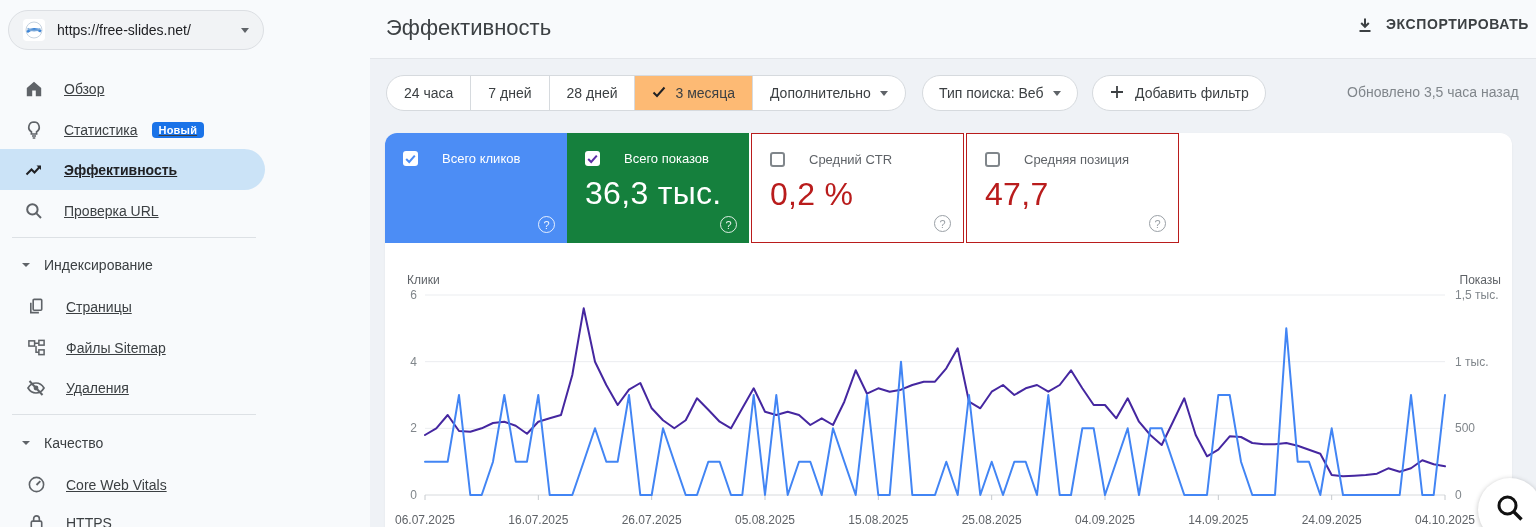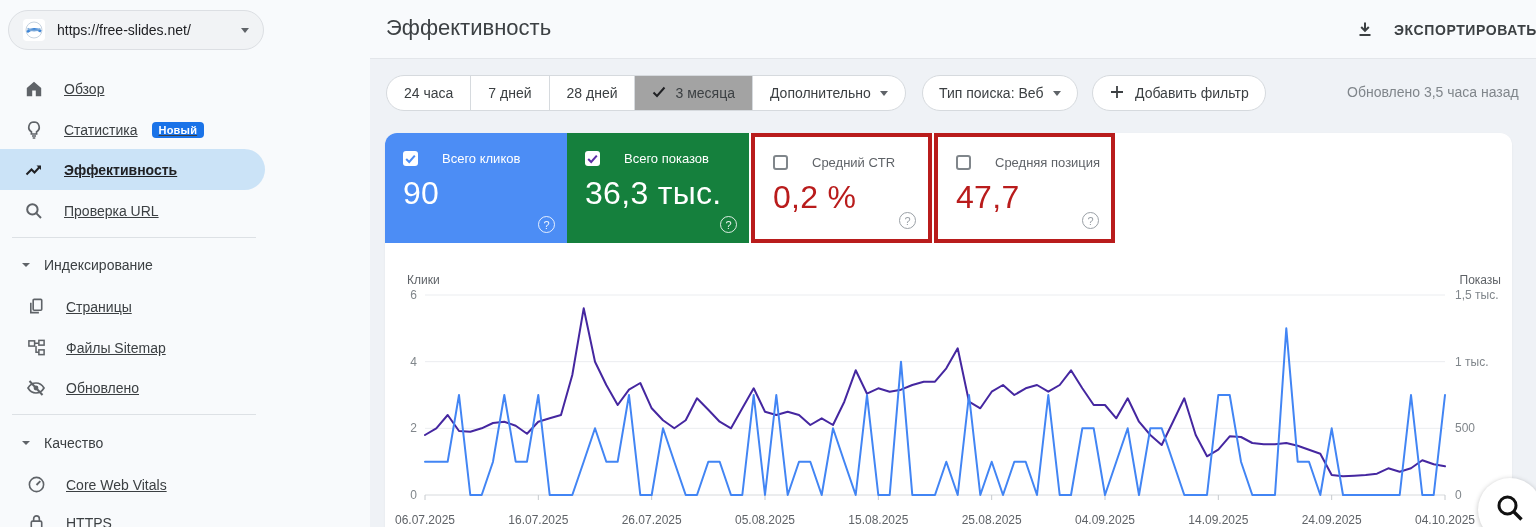--- a/index.html
+++ b/index.html
@@ -27,43 +27,43 @@
   .nav.active { background:#cbe3f7; border-radius:0 24px 24px 0; font-weight:bold; color:#202124; }
   .badge { background:#1a73e8; color:#fff; font-size:11px; font-weight:bold; border-radius:4px;
            padding:2px 7px; margin-left:-6px; letter-spacing:.2px; }
   .sdiv { position:absolute; left:12px; width:244px; height:1px; background:#dde1e5; }
   .sect { position:absolute; left:22px; height:38px; display:flex; align-items:center; gap:14px;
           font-size:14px; color:#3c4043; cursor:pointer; }
   .sect .car { border-top-width:4px; border-left-width:4px; border-right-width:4px; }
 
   
   .page-title { position:absolute; left:386px; top:15px; font-size:22px; color:#3c4043; }
-  .export { position:absolute; left:1356px; top:16px; height:28px; display:flex; align-items:center;
-            gap:20px; font-size:14px; font-weight:bold; letter-spacing:.6px; color:#3c4043; cursor:pointer; }
+  .export { position:absolute; left:1356px; top:16px; height:28px; display:flex; align-items:flex-start;
+            gap:12px; font-size:14px; font-weight:bold; letter-spacing:.6px; color:#3c4043; cursor:pointer; }
 
   
   .seg { position:absolute; left:386px; top:75px; height:36px; display:flex; background:#fff;
          border:1px solid #d6dade; border-radius:18px; overflow:hidden; }
   .seg .s { display:flex; align-items:center; justify-content:center; gap:9px; padding:0 17px;
             font-size:14px; color:#3c4043; border-right:1px solid #d6dade; cursor:pointer; white-space:nowrap; }
   .seg .s:last-child { border-right:none; }
-  .seg .sel { background:#a3a3a3; }
+  .seg .sel { background:#fdba74; }
   .pillbtn { position:absolute; top:75px; height:36px; background:#fff; border:1px solid #d6dade;
              border-radius:18px; display:flex; align-items:center; gap:10px; padding:0 16px;
              font-size:14px; color:#3c4043; cursor:pointer; white-space:nowrap; }
   .updated { position:absolute; left:1347px; top:84px; font-size:14px; color:#80868b; white-space:nowrap; }
 
   
   .card { position:absolute; left:385px; top:133px; width:1127px; height:394px; background:#fff;
           border-radius:12px 12px 0 0; box-shadow:0 1px 2px rgba(60,64,67,.08); }
   .mrow { position:absolute; left:0; top:0; display:flex; }
   .mc { width:182px; height:110px; position:relative; padding:18px 0 0 18px; cursor:pointer; }
   .mc.blue   { background:#4c8df5; color:#fff; border-top-left-radius:12px; }
   .mc.purple { background:#15803d; color:#fff; }
-  .mc.plain  { background:#fff; border:4px solid #b91c1c; margin-left:2px; width:181px; color:#5f6368; }
+  .mc.plain  { background:#fff; border:1px solid #b91c1c; margin-left:2px; width:213px; color:#5f6368; }
   .mlab { display:flex; align-items:center; gap:24px; font-size:13px; }
   .mval { margin-top:9px; font-size:32px; letter-spacing:.3px; }
   .mc.plain .mval { color:#b91c1c; }
   .cbw { width:15px; height:15px; background:#fff; border-radius:3px; display:flex; align-items:center;
          justify-content:center; flex-shrink:0; }
   .cbe { width:15px; height:15px; border:2px solid #80868b; border-radius:3px; background:#fff; flex-shrink:0; }
   .help { position:absolute; right:12px; bottom:10px; width:17px; height:17px; border-radius:50%;
           border:1.5px solid rgba(255,255,255,.85); color:rgba(255,255,255,.9); font-size:11px;
           display:flex; align-items:center; justify-content:center; cursor:pointer; }
   .mc.plain .help { border-color:#9aa0a6; color:#9aa0a6; }
@@ -162,21 +162,21 @@
     <span>Файлы Sitemap</span>
   </div>
   <div class="nav" style="top:367px;padding-left:26px">
     <span class="ic">
         <svg width="20" height="20" viewBox="0 0 20 20">
           <path d="M2 10s3-5 8-5 8 5 8 5-3 5-8 5-8-5-8-5z" fill="none" stroke="#5f6368" stroke-width="1.7"></path>
           <circle cx="10" cy="10" r="2.4" fill="#5f6368"></circle>
           <path d="m3.5 3 13 14" stroke="#5f6368" stroke-width="2"></path>
         </svg>
       </span>
-    <span>Обновлено</span>
+    <span>Удаления</span>
   </div>
 
   <div class="sdiv" style="top:414px"></div>
 
   <div class="sect" style="top:424px">
     <span class="car"></span>
     <span>Качество</span>
   </div>
   <div class="nav" style="top:464px;padding-left:26px">
     <span class="ic">
@@ -238,21 +238,20 @@
     <div class="mrow">
       <div class="mc blue">
         <div class="mlab">
           <span class="cbw">
               <svg width="11" height="10" viewBox="0 0 11 10">
                 <path d="m1.2 5 3 3L9.8 1.6" fill="none" stroke="#4c8df5" stroke-width="2"></path>
               </svg>
             </span>
           <span>Всего кликов</span>
         </div>
-        <div class="mval">90</div>
         <div class="help">?</div>
       </div>
       <div class="mc purple">
         <div class="mlab">
           <span class="cbw">
               <svg width="11" height="10" viewBox="0 0 11 10">
                 <path d="m1.2 5 3 3L9.8 1.6" fill="none" stroke="#5c2ea5" stroke-width="2"></path>
               </svg>
             </span>
           <span>Всего показов</span>

